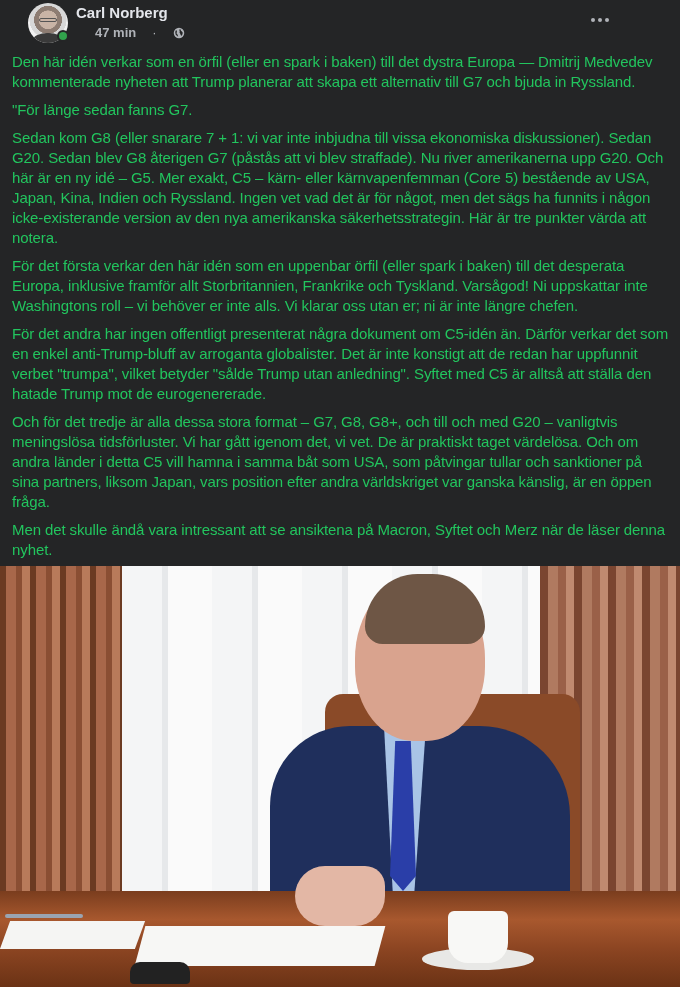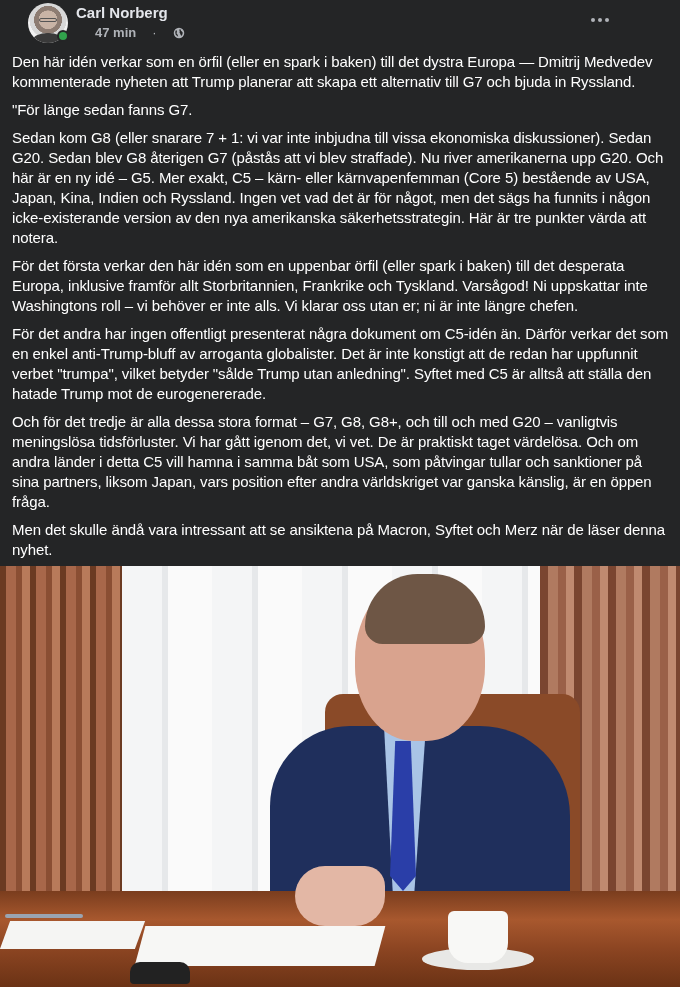--- a/index.html
+++ b/index.html
@@ -13,21 +13,21 @@
       position: relative; }
     .avatar .glasses { position: absolute; left: 11px; top: 15px; width: 18px; height: 4px; border: 1px solid #555; border-radius: 2px; }
     .avatar .shirt { position: absolute; left: 5px; bottom: -4px; width: 30px; height: 14px; border-radius: 50% 50% 0 0; background: #3a3a3a; }
     .online-dot { position: absolute; right: -1px; bottom: 1px; width: 12px; height: 12px; border-radius: 50%; background: #31a24c; border: 2px solid #242526; }
     .author { position: absolute; left: 60px; top: 4px; font-size: 15px; font-weight: bold; color: #e4e6eb; }
     .meta { position: absolute; left: 60px; top: 25px; font-size: 13px; color: #b0b3b8; display: flex; align-items: center; gap: 16px; margin-left: 19px; }
     .meta .time { font-weight: bold; }
     .globe { width: 12px; height: 12px; display: inline-block; }
     .more-btn { position: absolute; right: 16px; top: 10px; width: 28px; height: 20px; display: flex; align-items: center; justify-content: center; gap: 3px; cursor: pointer; }
     .more-btn span { width: 4px; height: 4px; border-radius: 50%; background: #b0b3b8; display: block; }
-    .body-text { position: absolute; left: 12px; top: 52px; width: 660px; font-size: 15px; line-height: 20px; color: #ffffff; }
+    .body-text { position: absolute; left: 12px; top: 52px; width: 660px; font-size: 15px; line-height: 20px; color: #22c55e; }
     .body-text p { margin-bottom: 8px; letter-spacing: -0.1px; }
     .photo { position: absolute; left: 0; top: 566px; width: 680px; height: 421px; overflow: hidden; background: #eef0f2; cursor: pointer; }
     .curtain-l { position: absolute; left: 0; top: 0; width: 122px; height: 330px;
       background: repeating-linear-gradient(90deg, #6b3a22 0 6px, #a8674a 6px 16px, #8a4e33 16px 22px, #b87a5a 22px 30px); }
     .curtain-r { position: absolute; right: 0; top: 0; width: 140px; height: 421px;
       background: repeating-linear-gradient(90deg, #7a4530 0 8px, #b07a60 8px 18px, #9a6048 18px 26px, #c08a70 26px 34px); }
     .window { position: absolute; left: 122px; top: 0; width: 420px; height: 330px;
       background: repeating-linear-gradient(90deg, #f4f5f6 0 40px, #e6e8ea 40px 46px, #fafafa 46px 90px); }
     .chair { position: absolute; left: 325px; top: 128px; width: 255px; height: 200px; border-radius: 18px 18px 0 0; background: #8a4a28; }
     .suit { position: absolute; left: 270px; top: 160px; width: 300px; height: 240px; border-radius: 80px 90px 10px 10px; background: #1f2f5c; }

